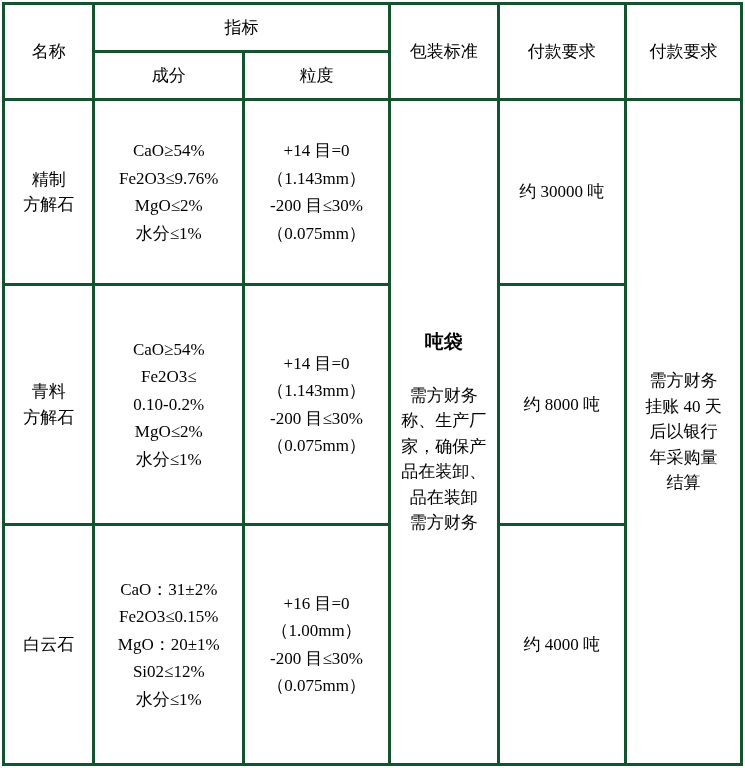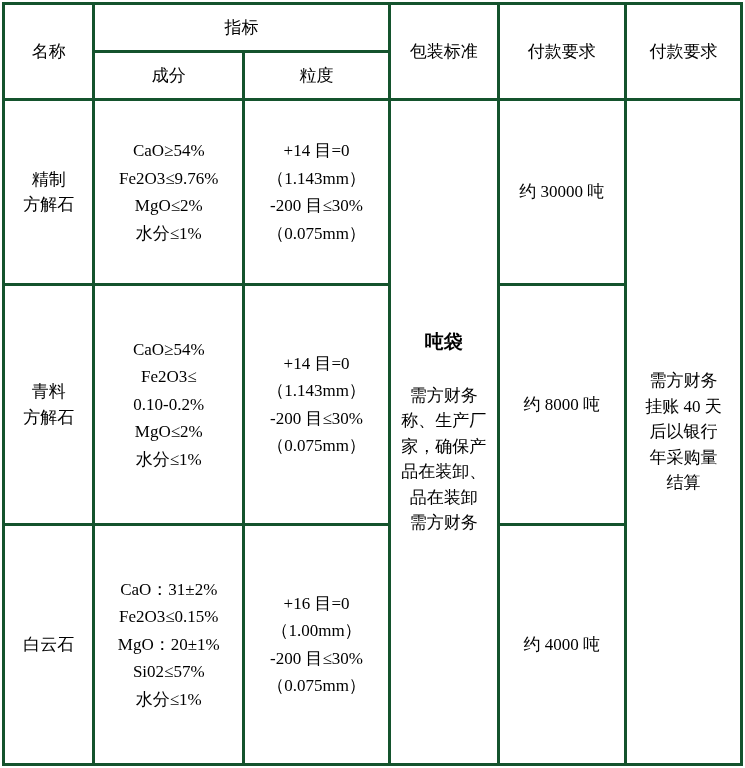--- a/index.html
+++ b/index.html
@@ -175,21 +175,21 @@
 
       <tr style="height:240px;">
         <td class="name-cell">
           <div>白云石</div>
         </td>
         <td>
           <div class="cell-lines">
             <div>CaO：31±2%</div>
             <div>Fe2O3≤0.15%</div>
             <div>MgO：20±1%</div>
-            <div>Si02≤57%</div>
+            <div>Si02≤12%</div>
             <div>水分≤1%</div>
           </div>
         </td>
         <td>
           <div class="cell-lines">
             <div>+16 目=0</div>
             <div>（1.00mm）</div>
             <div>-200 目≤30%</div>
             <div>（0.075mm）</div>
           </div>

